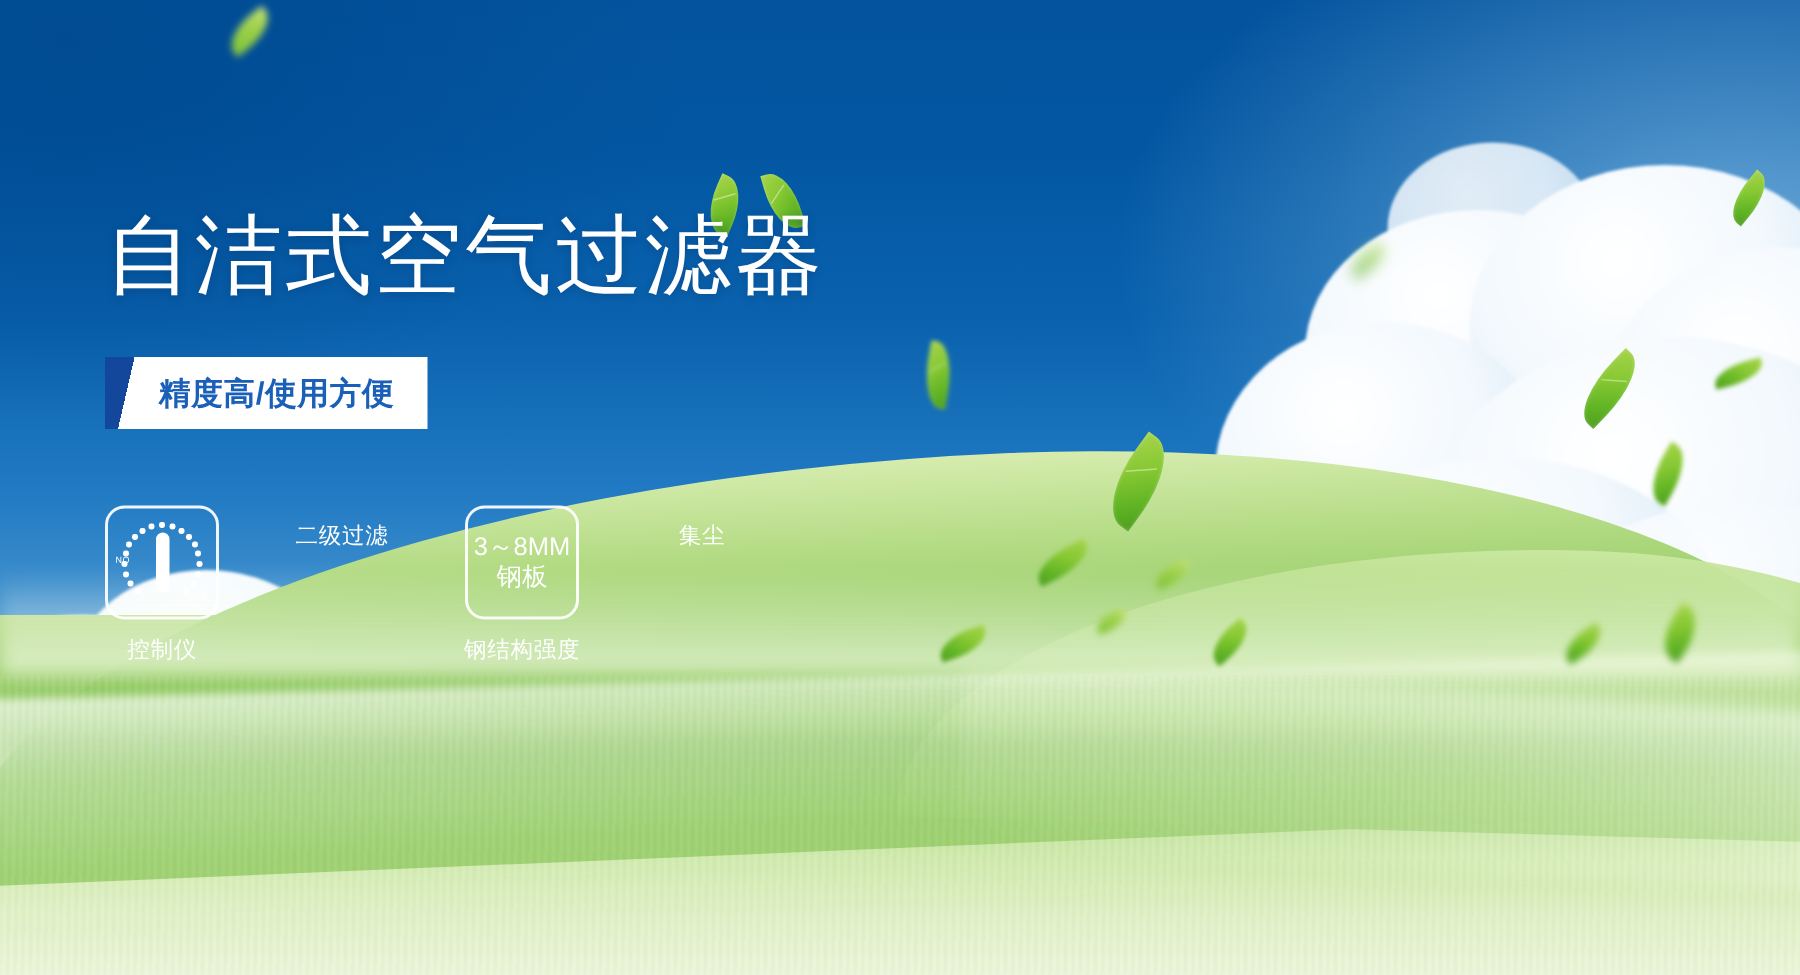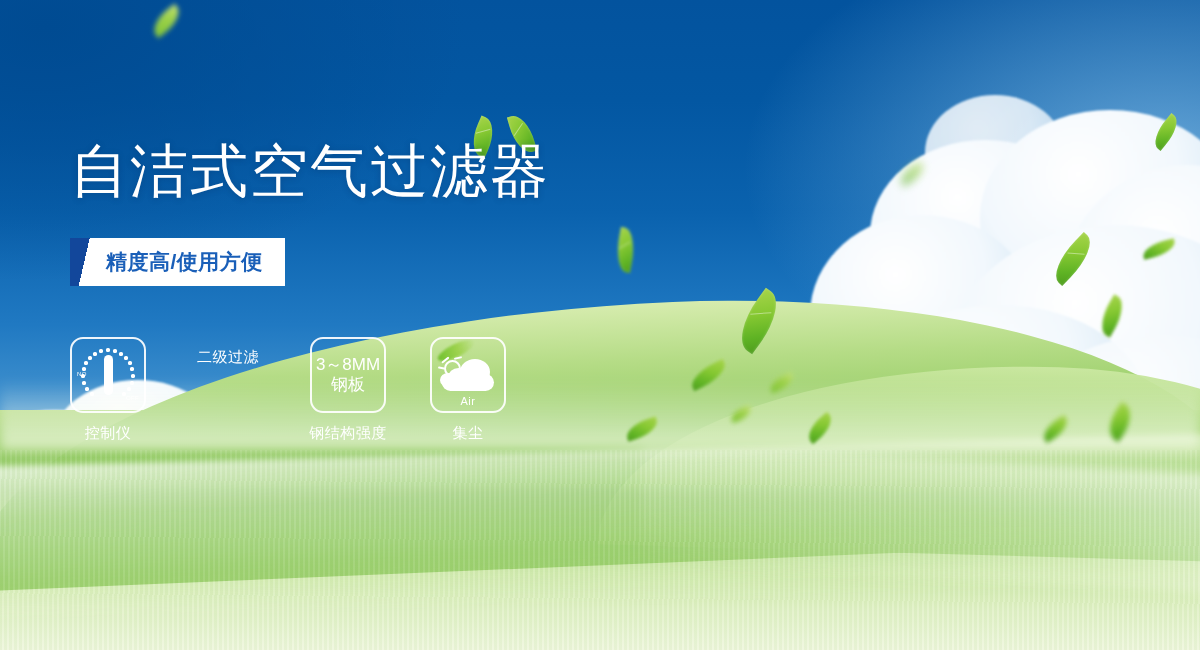--- a/index.html
+++ b/index.html
@@ -425,32 +425,18 @@
       <div class="feat-box">
         <div class="feat-text">
           <div>3～8MM</div>
           <div class="l2">钢板</div>
         </div>
       </div>
       <div class="feat-label">钢结构强度</div>
     </div>
 
     <div class="feat">
-      <div class="feat-box">
-        <div class="airicon">
-          <span class="greenstreak"></span>
-          <span class="ray r1"></span>
-            <span class="ray r2"></span>
-            <span class="ray r3"></span>
-          <span class="sun"></span>
-          <span class="puff p3"></span>
-            <span class="puff p2"></span>
-            <span class="puff p1"></span>
-          <span class="base"></span>
-          <span class="airtxt">Air</span>
-        </div>
-      </div>
       <div class="feat-label">集尘</div>
     </div>
 
   </div>
 
 </div>
 
 </body></html>

